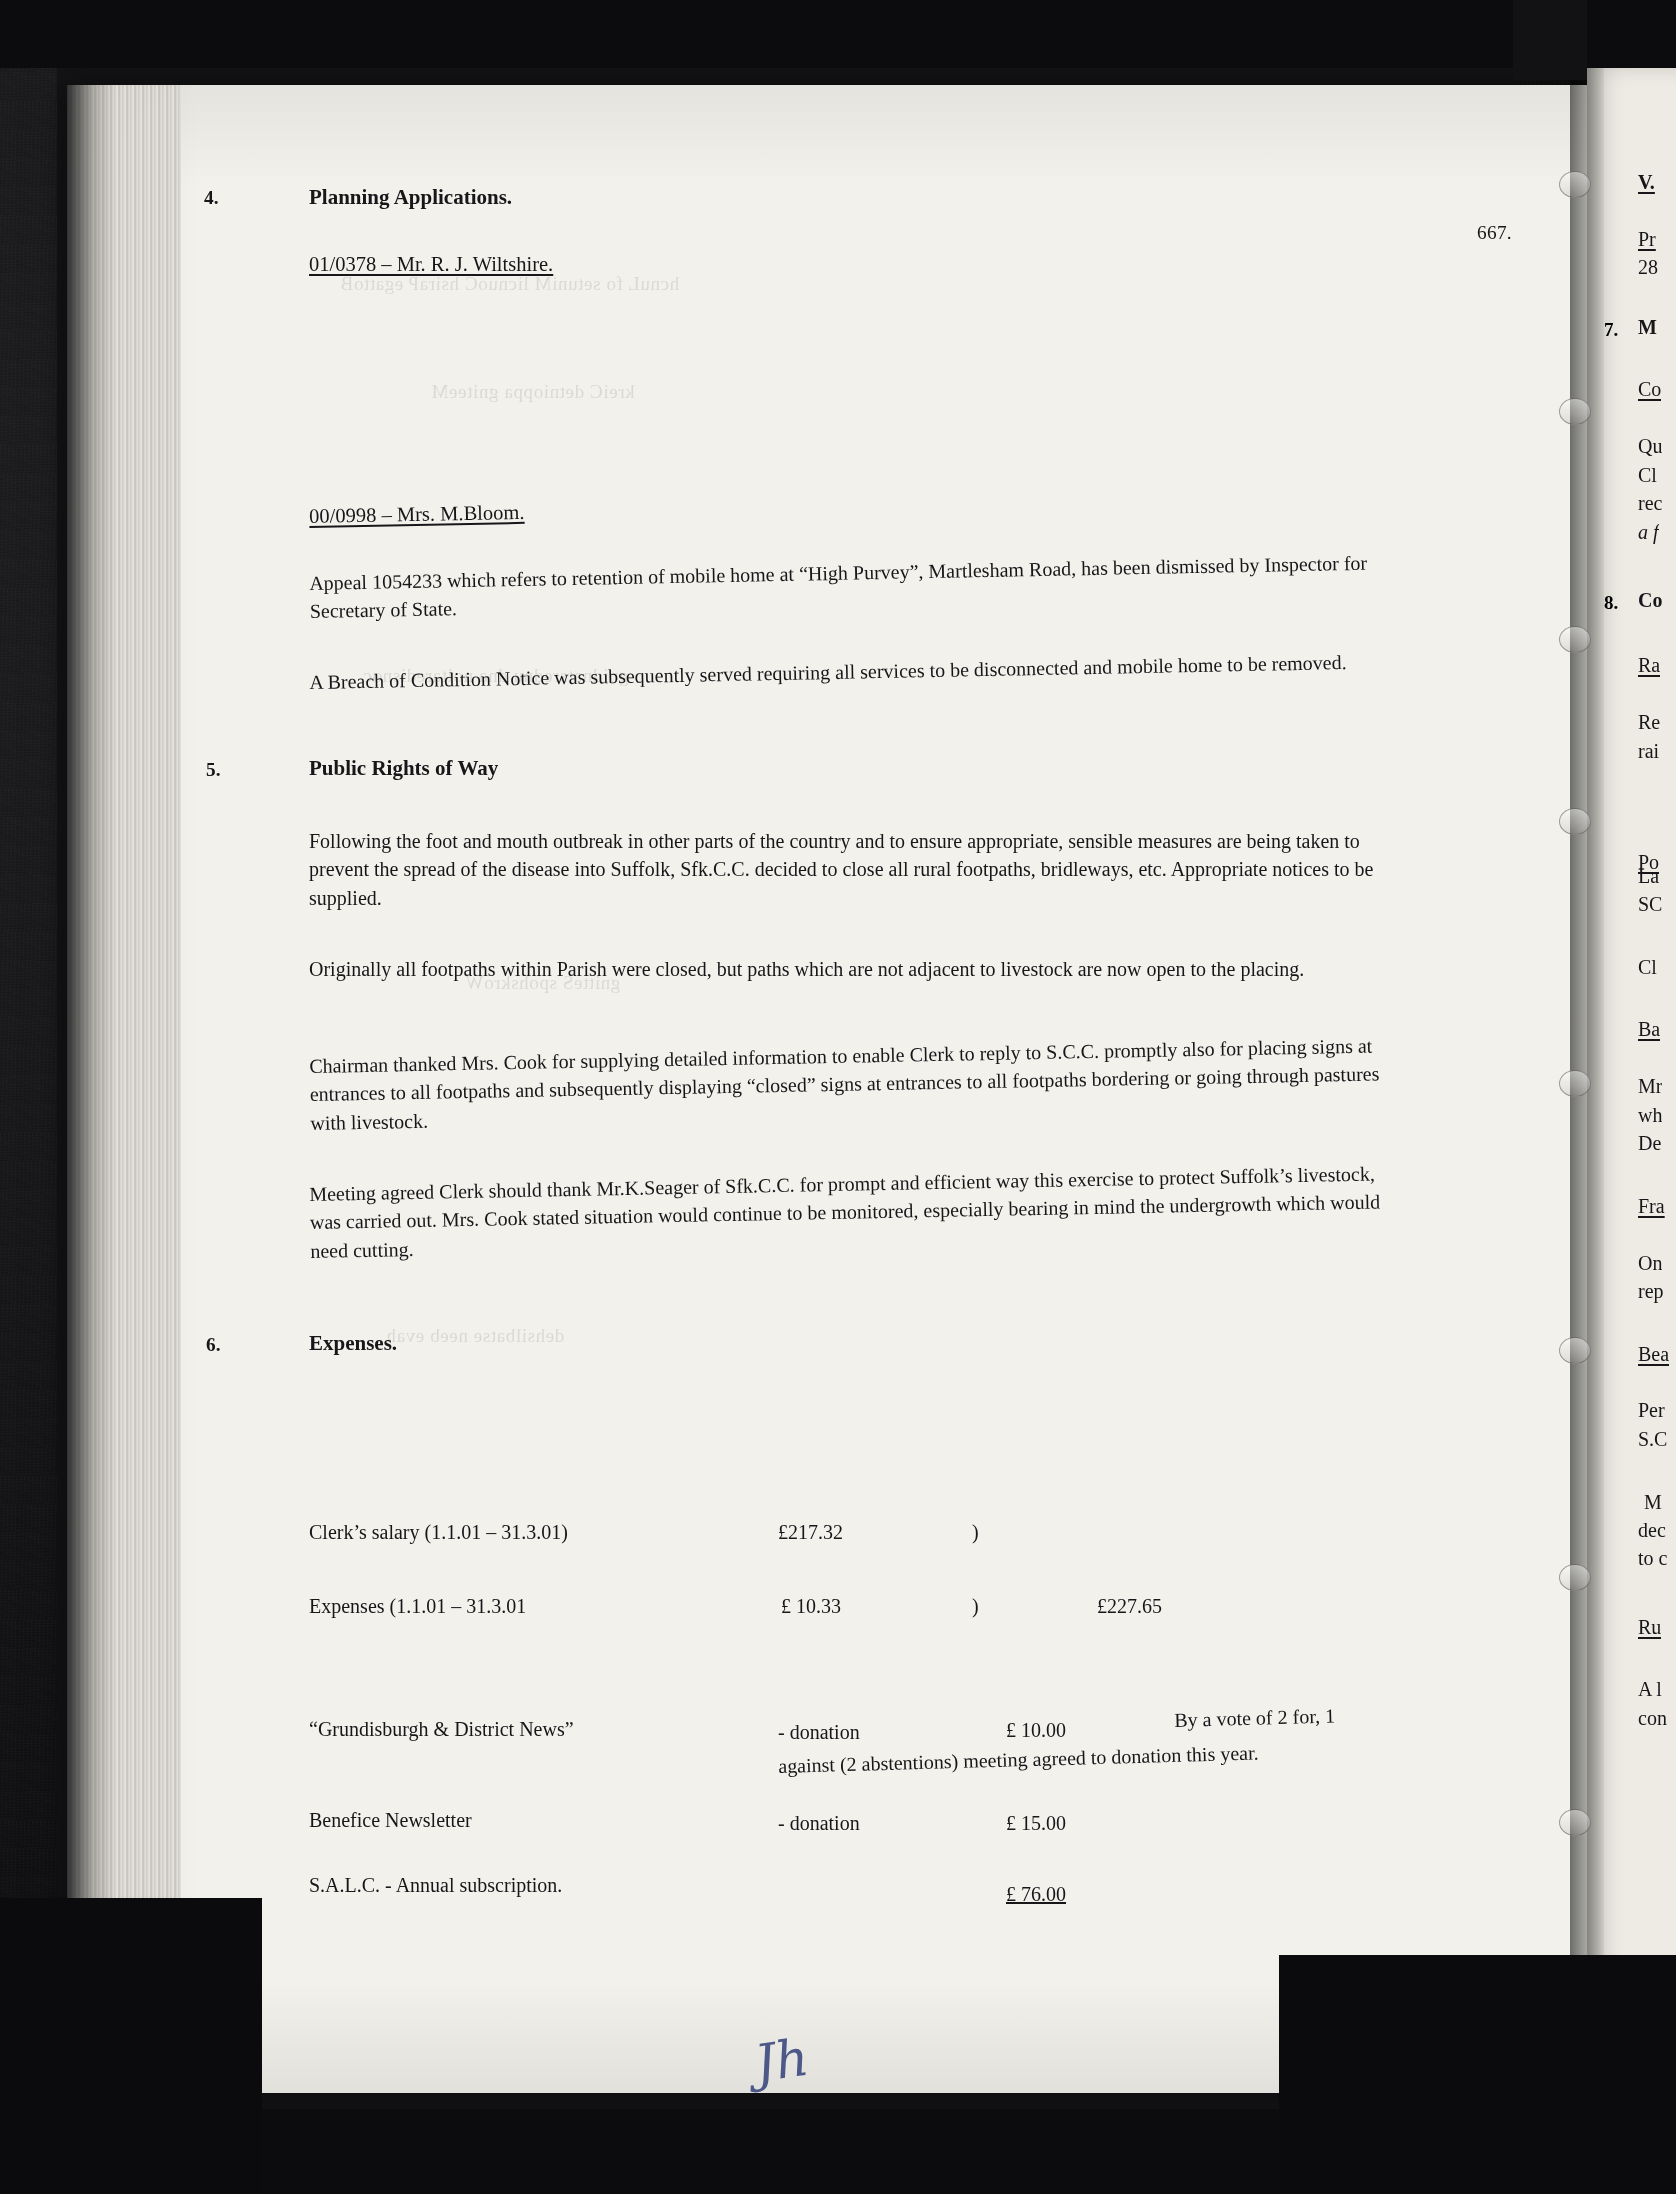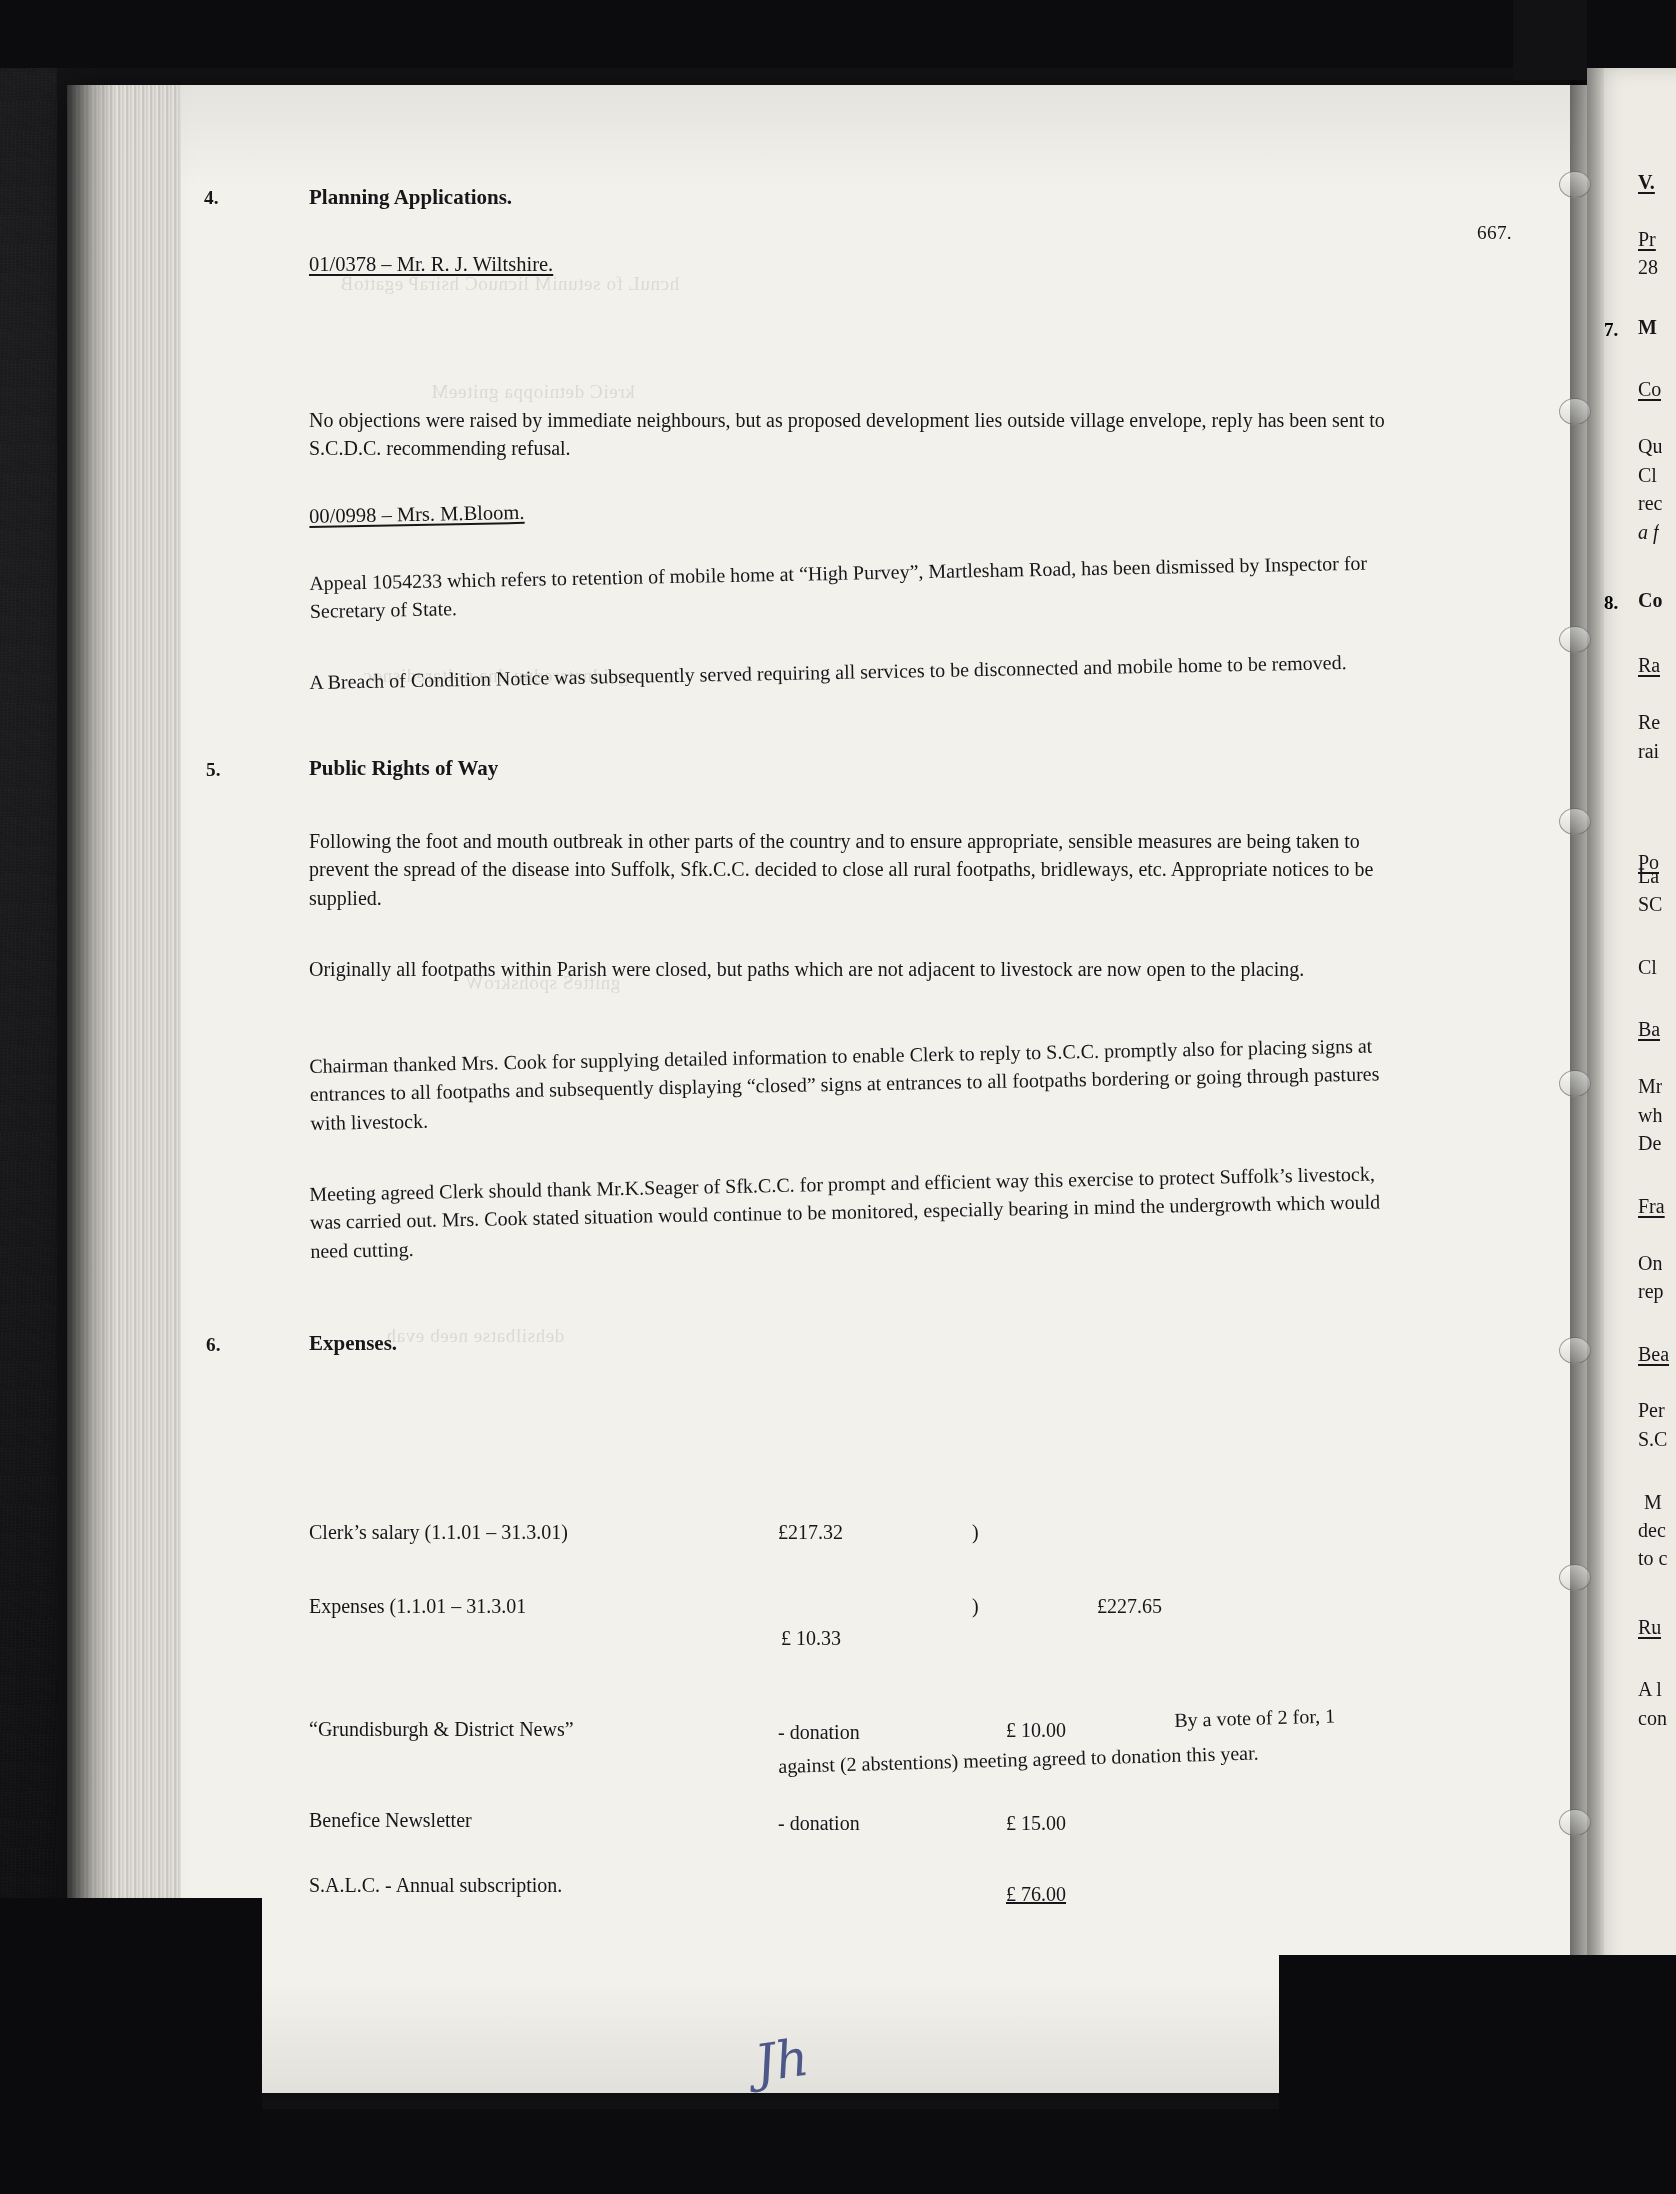--- a/index.html
+++ b/index.html
@@ -266,21 +266,20 @@
   <div class="bleed" style="left:319px; top:1240px;">dehsilbatse neeb evah</div>
 
   <div class="pageno">667.</div>
 
   <div class="num" style="left:137px; top:102px;">4.</div>
   <div class="head" style="left:242px; top:100px;">Planning Applications.</div>
 
   <div class="sub" style="left:242px; top:168px;">01/0378 – Mr. R. J. Wiltshire.</div>
 
 
-  <p class="body" style="left:242px; top:321px; width:1101px;">No objections were raised by immediate neighbours, but as proposed development lies outside village envelope, reply has been sent to S.C.D.C. recommending refusal.</p>
 
   <div class="sub slant" style="left:242px; top:420px;">00/0998 – Mrs. M.Bloom.</div>
 
   <p class="body slant" style="left:242px; top:484px; width:1104px;">Appeal 1054233 which refers to retention of mobile home at “High Purvey”, Martlesham Road, has been dismissed by Inspector for Secretary of State.</p>
 
   <p class="body slant" style="left:242px; top:583px; width:1098px;">A Breach of Condition Notice was subsequently served requiring all services to be disconnected and mobile home to be removed.</p>
 
   <div class="num" style="left:139px; top:674px;">5.</div>
   <div class="head" style="left:242px; top:671px;">Public Rights of Way</div>
 
@@ -294,21 +293,21 @@
 
   <div class="num" style="left:139px; top:1249px;">6.</div>
   <div class="head" style="left:242px; top:1246px;">Expenses.</div>
 
 
   <div class="fin" style="left:242px; top:1436px;">Clerk’s salary  (1.1.01 – 31.3.01)</div>
   <div class="fin" style="left:711px; top:1436px;">£217.32</div>
   <div class="fin" style="left:905px; top:1436px;">)</div>
 
   <div class="fin" style="left:242px; top:1510px;">Expenses  (1.1.01 – 31.3.01</div>
-  <div class="fin" style="left:714px; top:1510px;margin-top:32px;">£ 10.33</div>
+  <div class="fin" style="left:714px; top:1510px;">£ 10.33</div>
   <div class="fin" style="left:905px; top:1510px;">)</div>
   <div class="fin" style="left:1030px; top:1510px;">£227.65</div>
 
   <div class="fin" style="left:242px; top:1633px;">“Grundisburgh &amp; District News”</div>
   <div class="fin" style="left:711px; top:1636px;">- donation</div>
   <div class="fin" style="left:939px; top:1634px;">£ 10.00</div>
   <div class="fin slant2" style="left:1107px; top:1624px;">By a vote of 2 for, 1</div>
   <div class="fin slant2" style="left:711px; top:1670px;">against (2 abstentions)  meeting agreed to donation this year.</div>
 
   <div class="fin" style="left:242px; top:1724px;">Benefice Newsletter</div>

